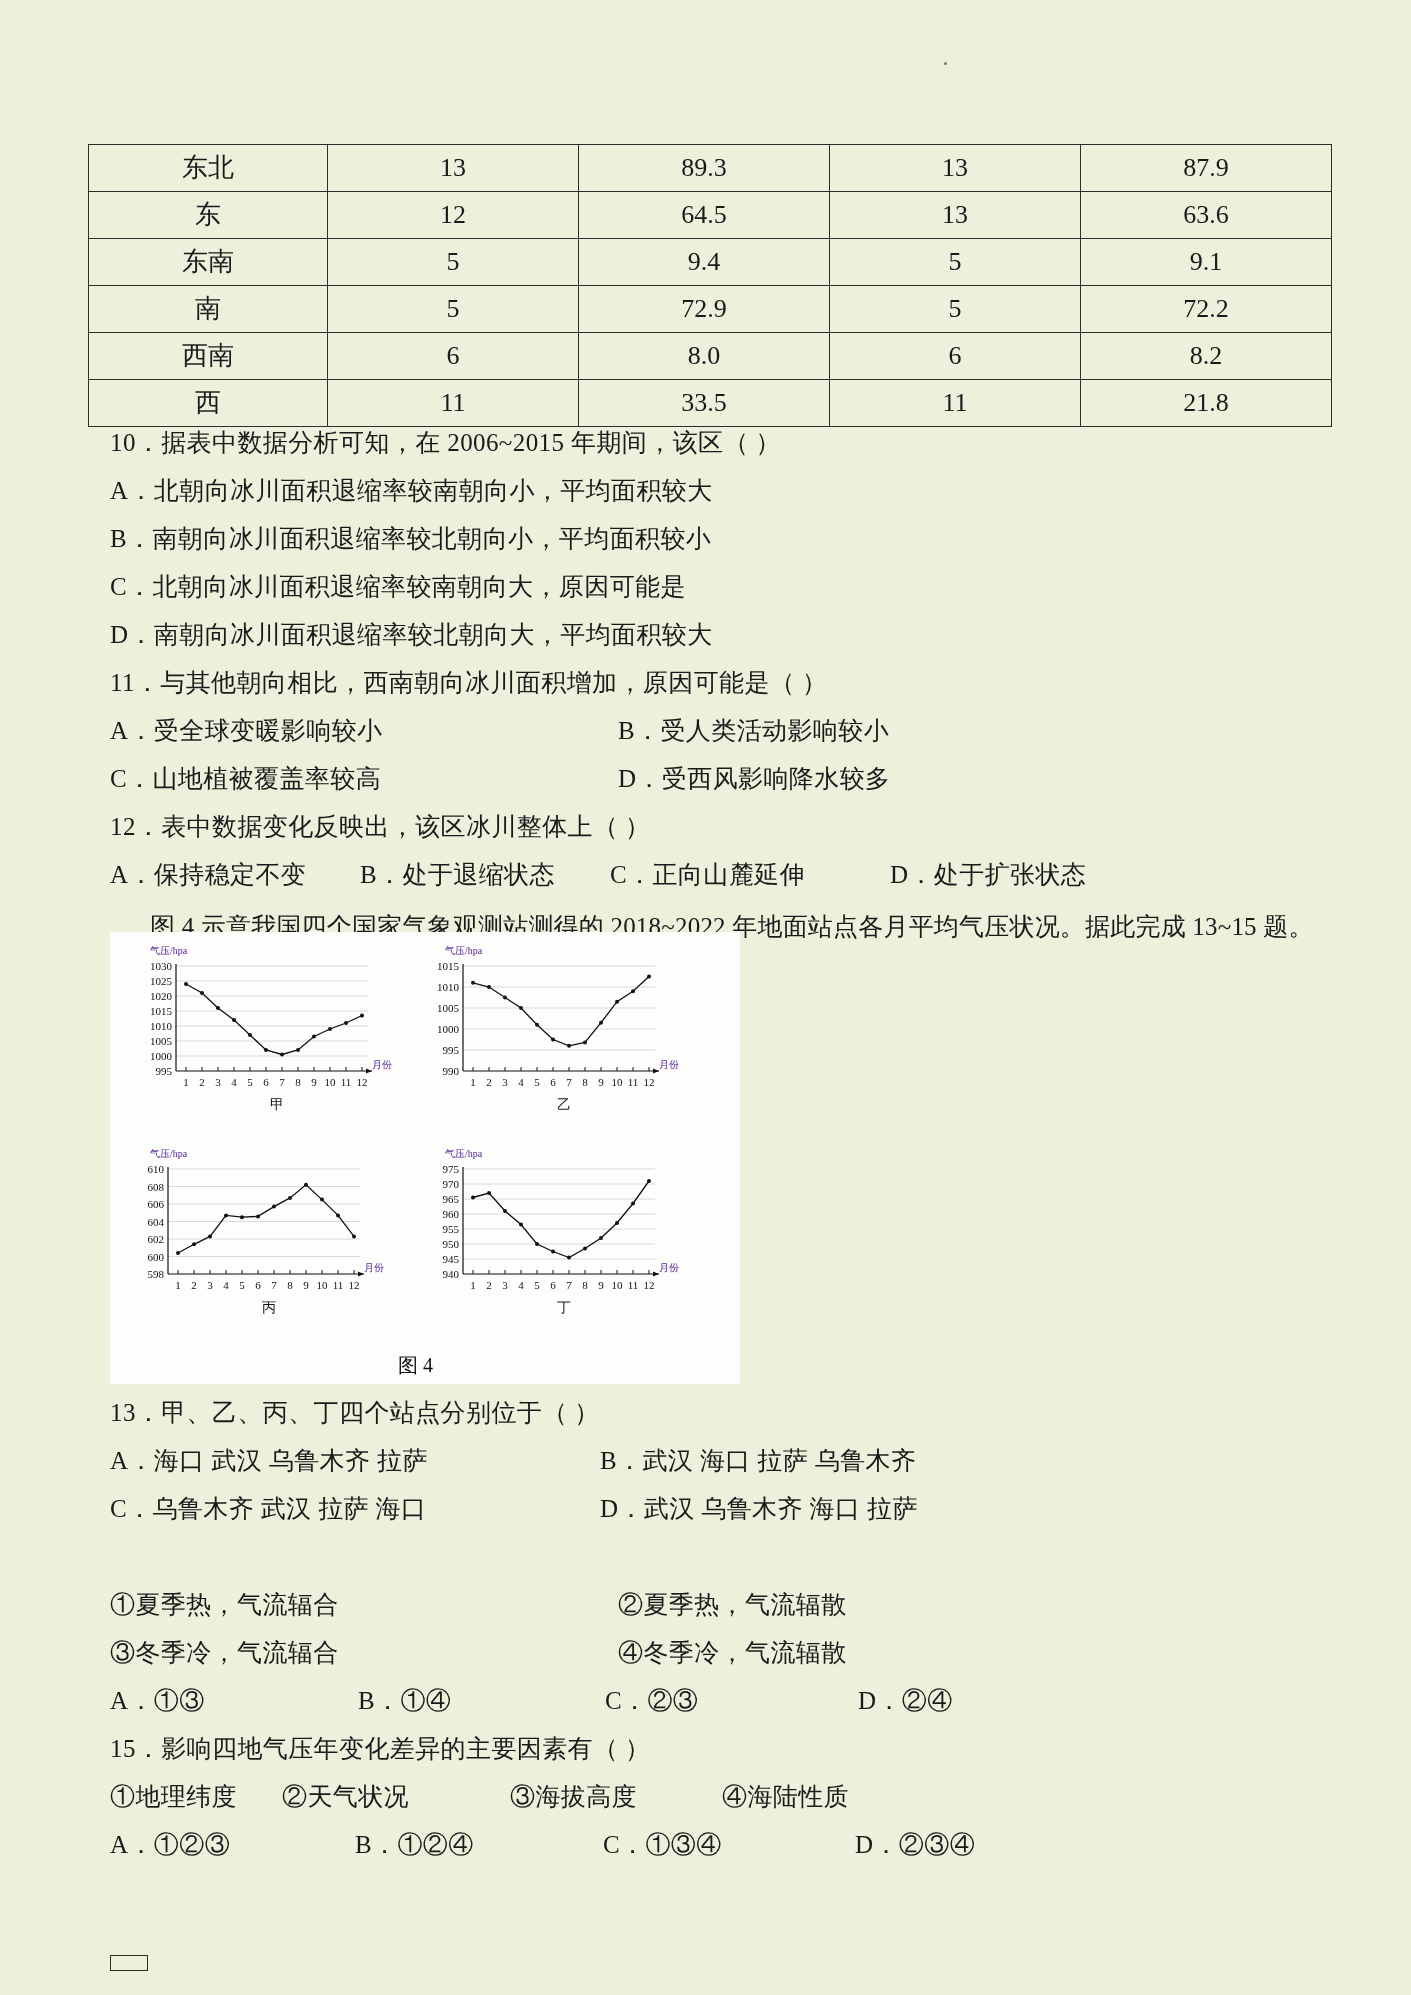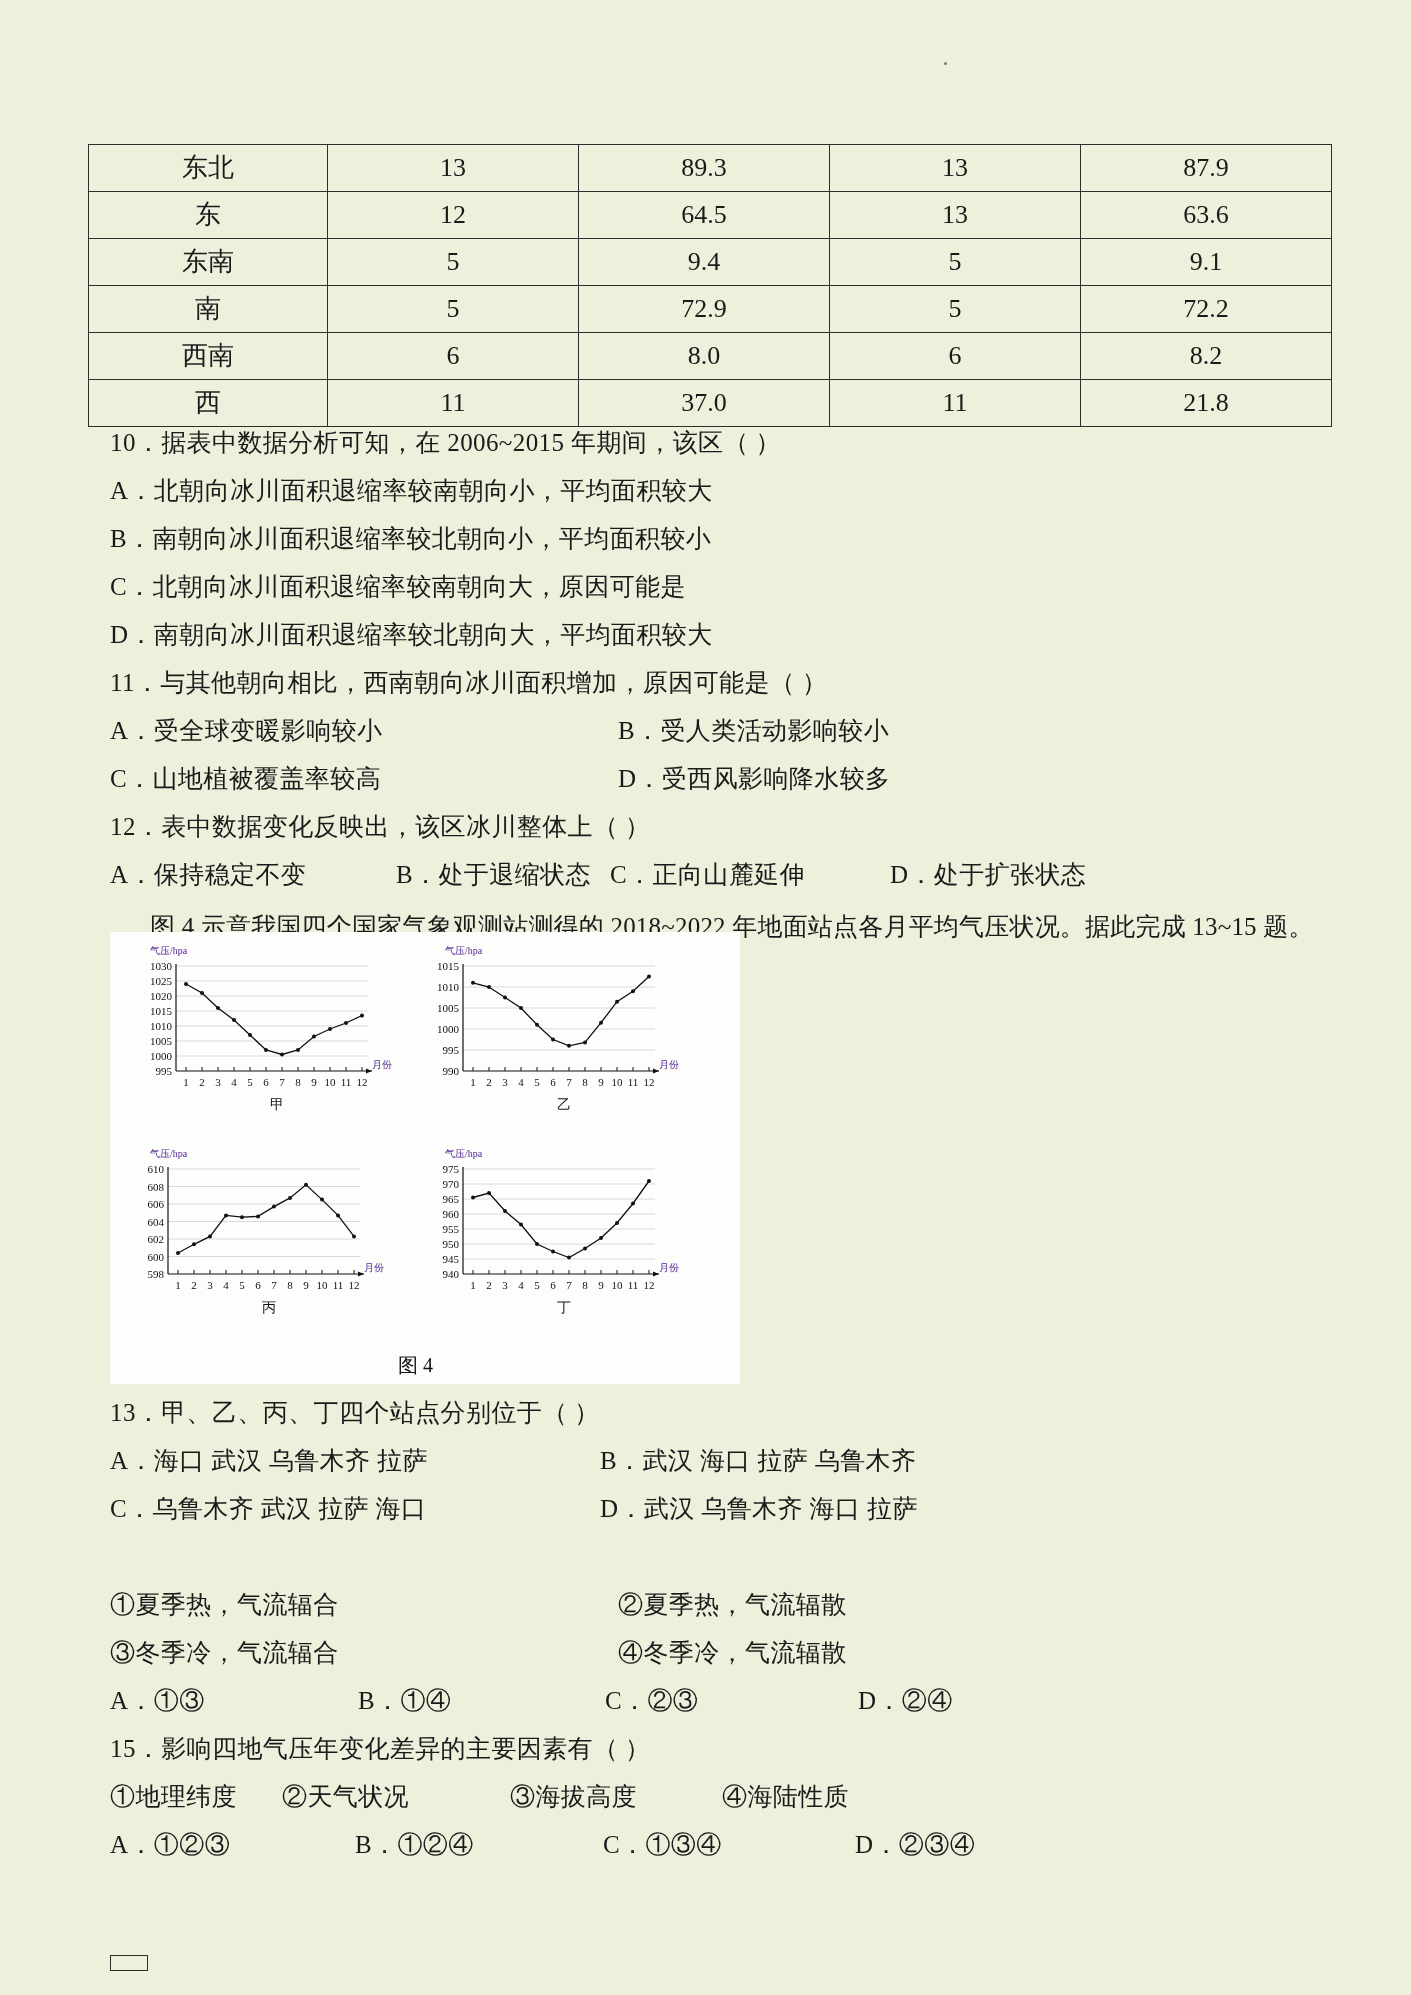--- a/index.html
+++ b/index.html
@@ -105,21 +105,21 @@
           <tr>
             <td class="dir">西南</td>
             <td class="num">6</td>
             <td class="num">8.0</td>
             <td class="num">6</td>
             <td class="num">8.2</td>
           </tr>
           <tr>
             <td class="dir">西</td>
             <td class="num">11</td>
-            <td class="num">37.0</td>
+            <td class="num">33.5</td>
             <td class="num">11</td>
             <td class="num">21.8</td>
           </tr>
         </tbody>
     </table>
   </div>
 
   <div class="q indent" style="top:430px;">10．据表中数据分析可知，在 2006~2015 年期间，该区（        ）</div>
   <div class="q indent" style="top:478px;">A．北朝向冰川面积退缩率较南朝向小，平均面积较大</div>
   <div class="q indent" style="top:526px;">B．南朝向冰川面积退缩率较北朝向小，平均面积较小</div>
@@ -127,21 +127,21 @@
   <div class="q indent" style="top:622px;">D．南朝向冰川面积退缩率较北朝向大，平均面积较大</div>
 
   <div class="q indent" style="top:670px;">11．与其他朝向相比，西南朝向冰川面积增加，原因可能是（        ）</div>
   <div class="q indent" style="top:718px;">A．受全球变暖影响较小</div>
   <div class="q colB" style="top:718px;">B．受人类活动影响较小</div>
   <div class="q indent" style="top:766px;">C．山地植被覆盖率较高</div>
   <div class="q colB" style="top:766px;">D．受西风影响降水较多</div>
 
   <div class="q indent" style="top:814px;">12．表中数据变化反映出，该区冰川整体上（        ）</div>
   <div class="q" style="left:110px;top:862px;">A．保持稳定不变</div>
-  <div class="q" style="left:360px;top:862px;margin-left:36px;">B．处于退缩状态</div>
+  <div class="q" style="left:360px;top:862px;">B．处于退缩状态</div>
   <div class="q" style="left:610px;top:862px;">C．正向山麓延伸</div>
   <div class="q" style="left:890px;top:862px;">D．处于扩张状态</div>
 
   <div class="para" style="left:150px;top:910px;">图 4 示意我国四个国家气象观测站测得的 2018~2022 年地面站点各月平均气压状况。据此完成 13~15 题。</div>
 
   <div class="fig">
 
     <div class="chart" style="left:10px;top:12px;width:280px;height:190px;">
       <div class="axlabel" style="left:30px;top:0px;">气压/hpa</div>
       <svg width="280" height="175" viewBox="0 0 280 175">

